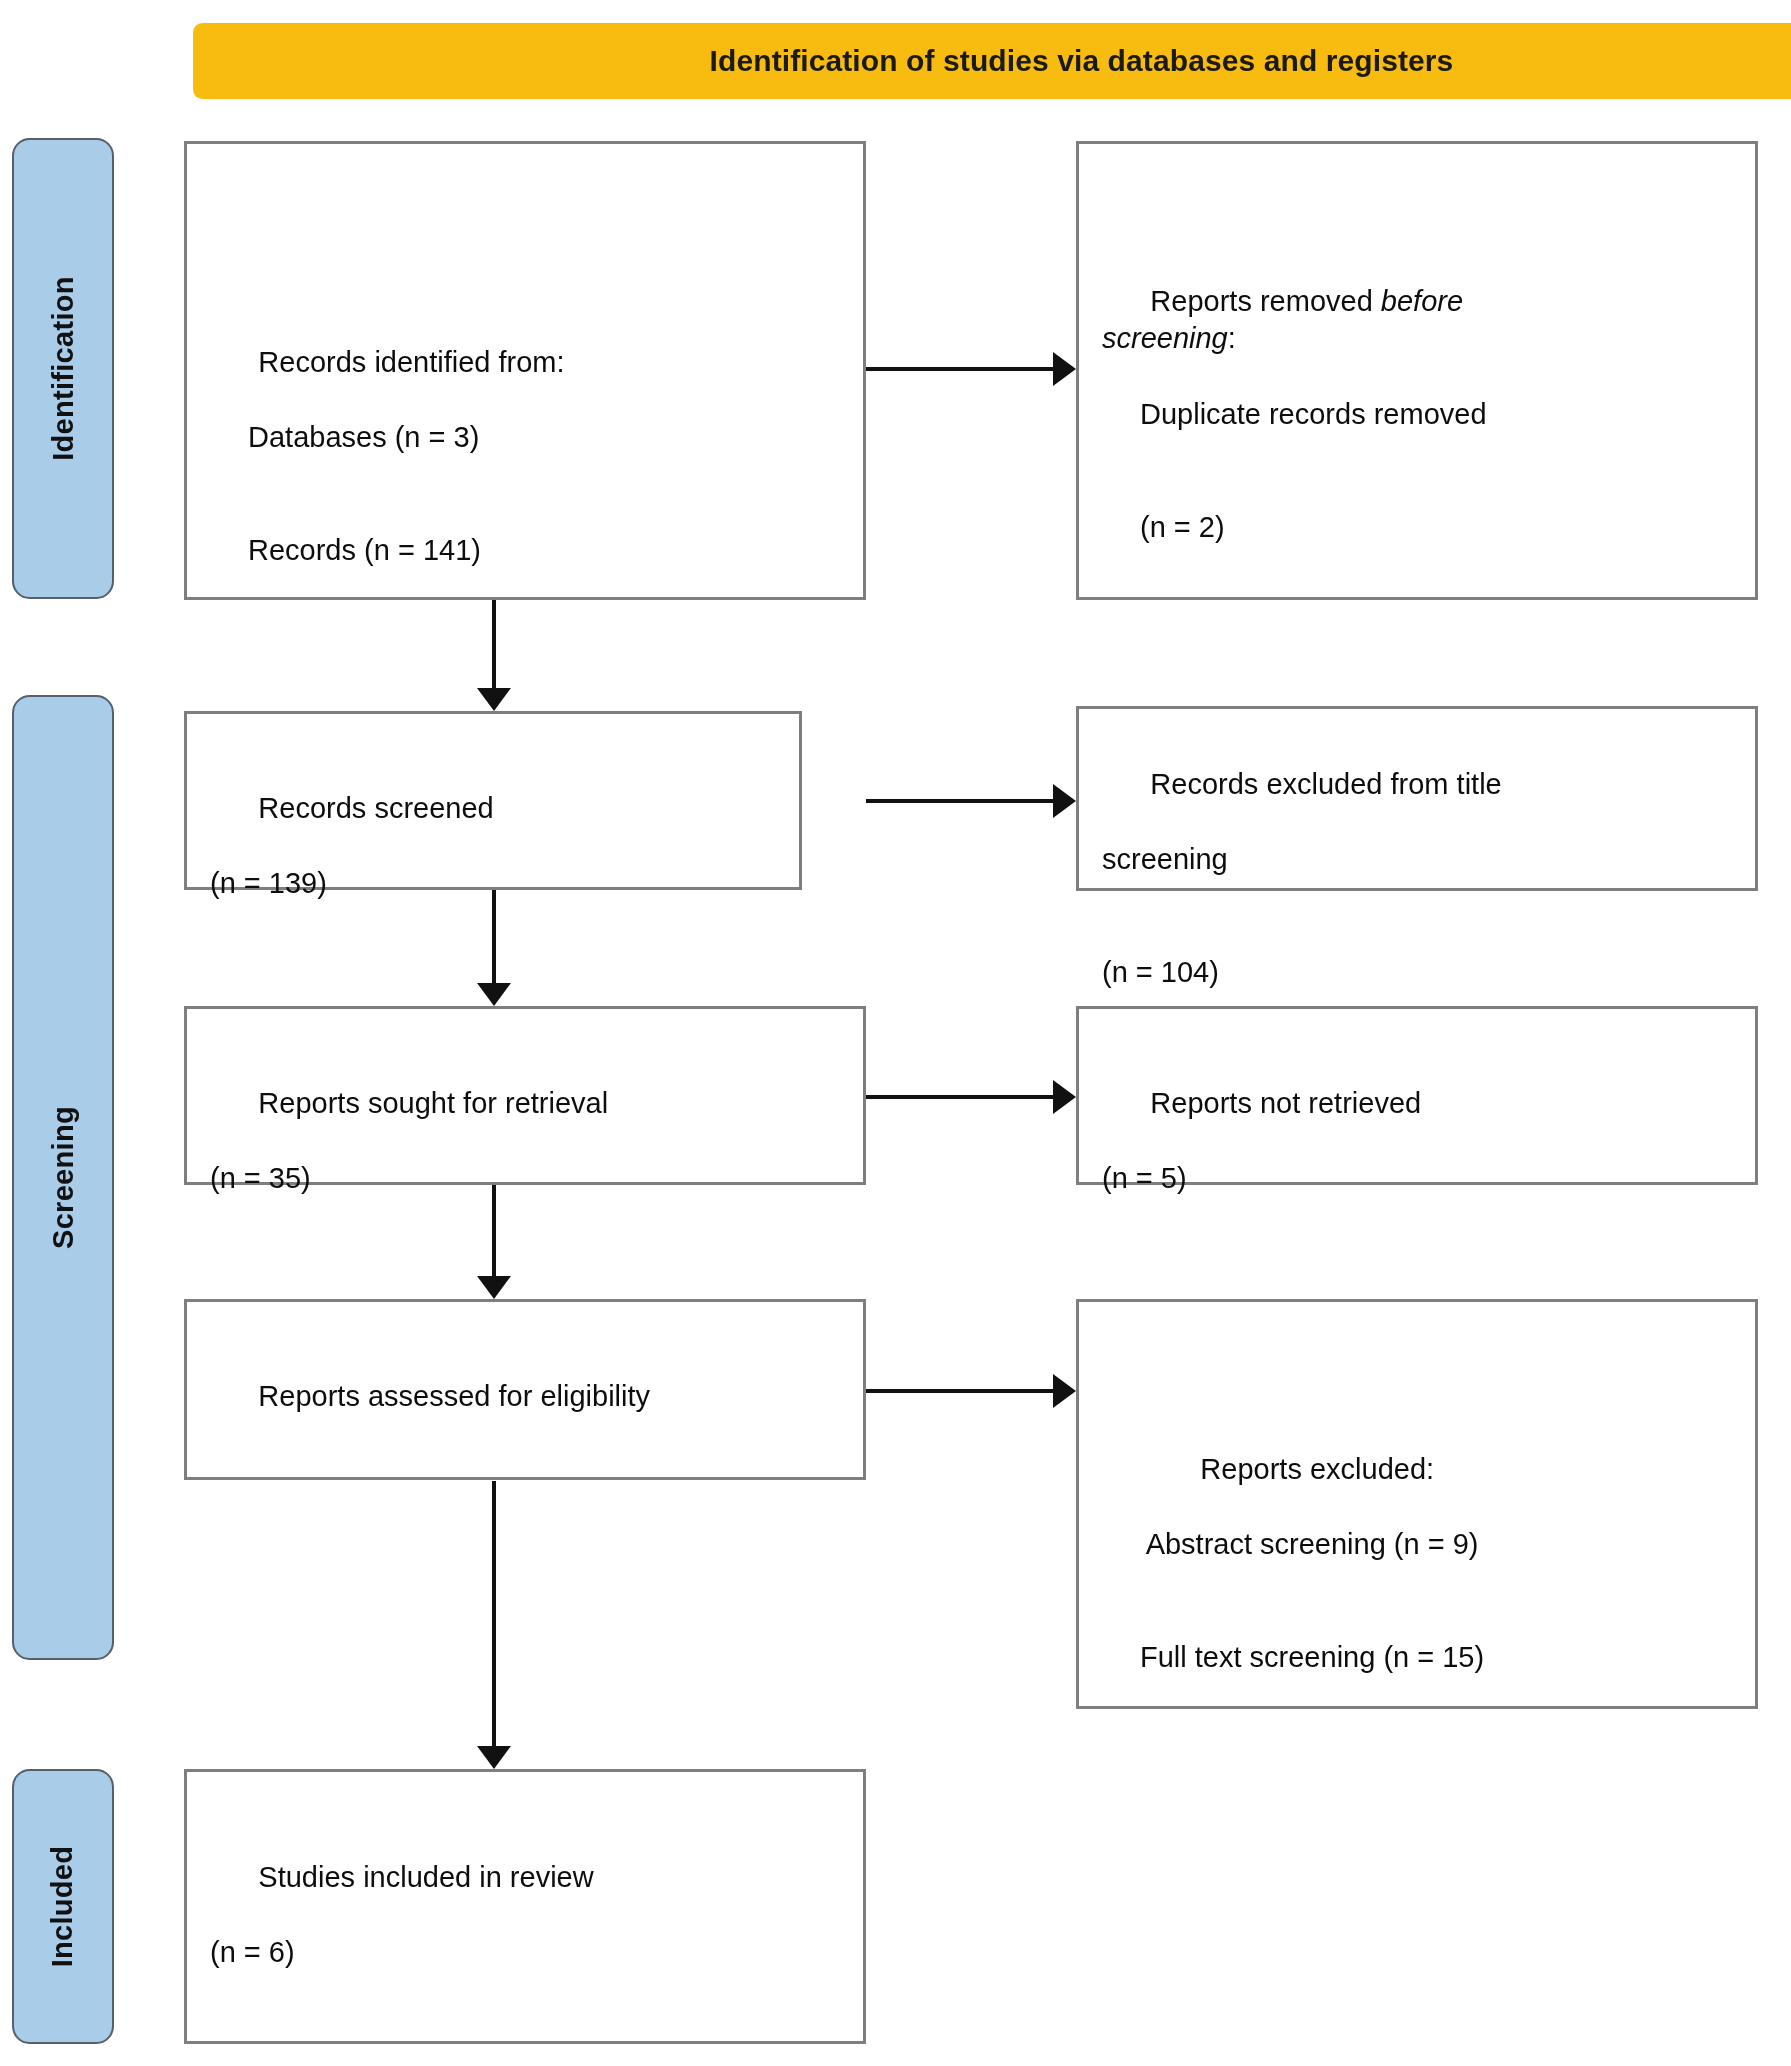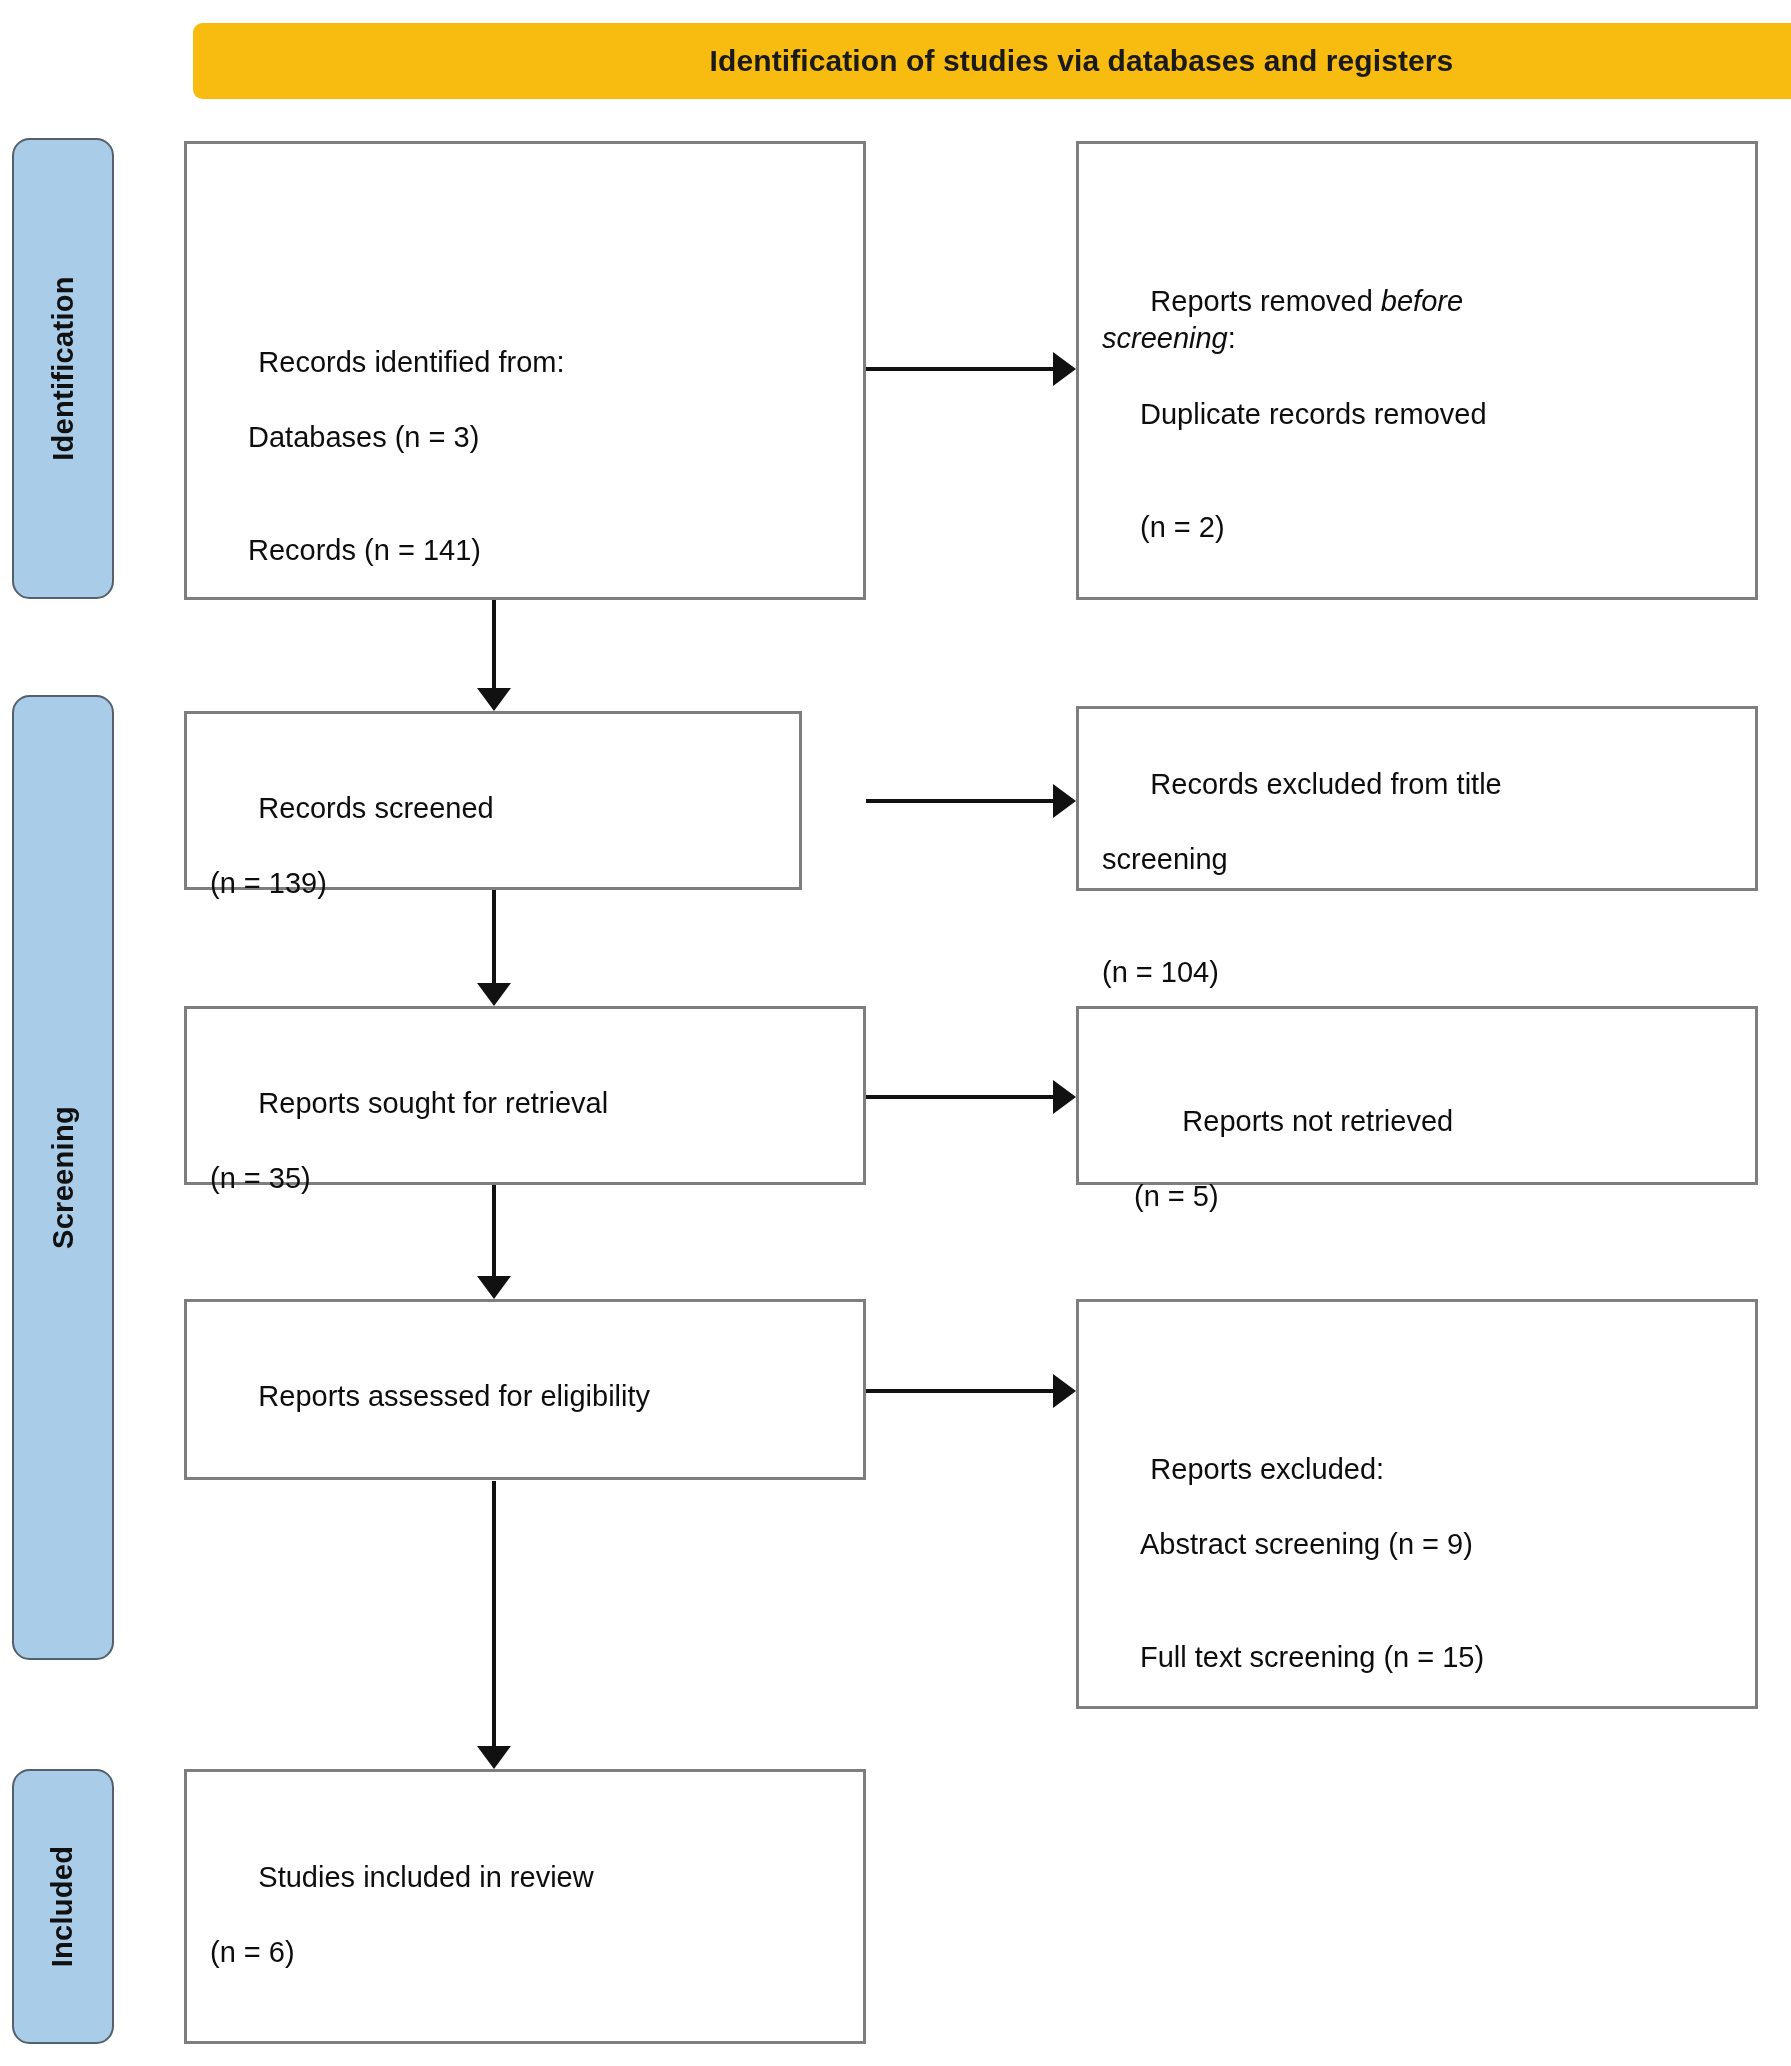--- a/index.html
+++ b/index.html
@@ -101,27 +101,27 @@
   #box-records-screened   { left: 184px;  top: 711px; width: 618px; height: 179px; }
   #box-records-screened .flow-box-text { top: 38px; }
 
   #box-records-excluded   { left: 1076px; top: 706px; width: 682px; height: 185px; }
   #box-records-excluded .flow-box-text { top: 19px; }
 
   #box-reports-sought     { left: 184px;  top: 1006px; width: 682px; height: 179px; }
   #box-reports-sought .flow-box-text { top: 38px; }
 
   #box-reports-not-retrieved { left: 1076px; top: 1006px; width: 682px; height: 179px; }
-  #box-reports-not-retrieved .flow-box-text { top: 56px; margin-left: 32px; }
+  #box-reports-not-retrieved .flow-box-text { top: 38px; }
 
   #box-reports-assessed   { left: 184px;  top: 1299px; width: 682px; height: 181px; }
   #box-reports-assessed .flow-box-text { top: 38px; }
 
   #box-reports-excluded   { left: 1076px; top: 1299px; width: 682px; height: 410px; }
-  #box-reports-excluded .flow-box-text { top: 111px; }
+  #box-reports-excluded .flow-box-text { top: 111px; text-align: center; }
 
   #box-studies-included   { left: 184px;  top: 1769px; width: 682px; height: 275px; }
   #box-studies-included .flow-box-text { top: 49px; }
 
   
   .arrow { position: absolute; }
   .arrow-line-v {
     position: absolute;
     width: 4.1px;
     background: #111111;

